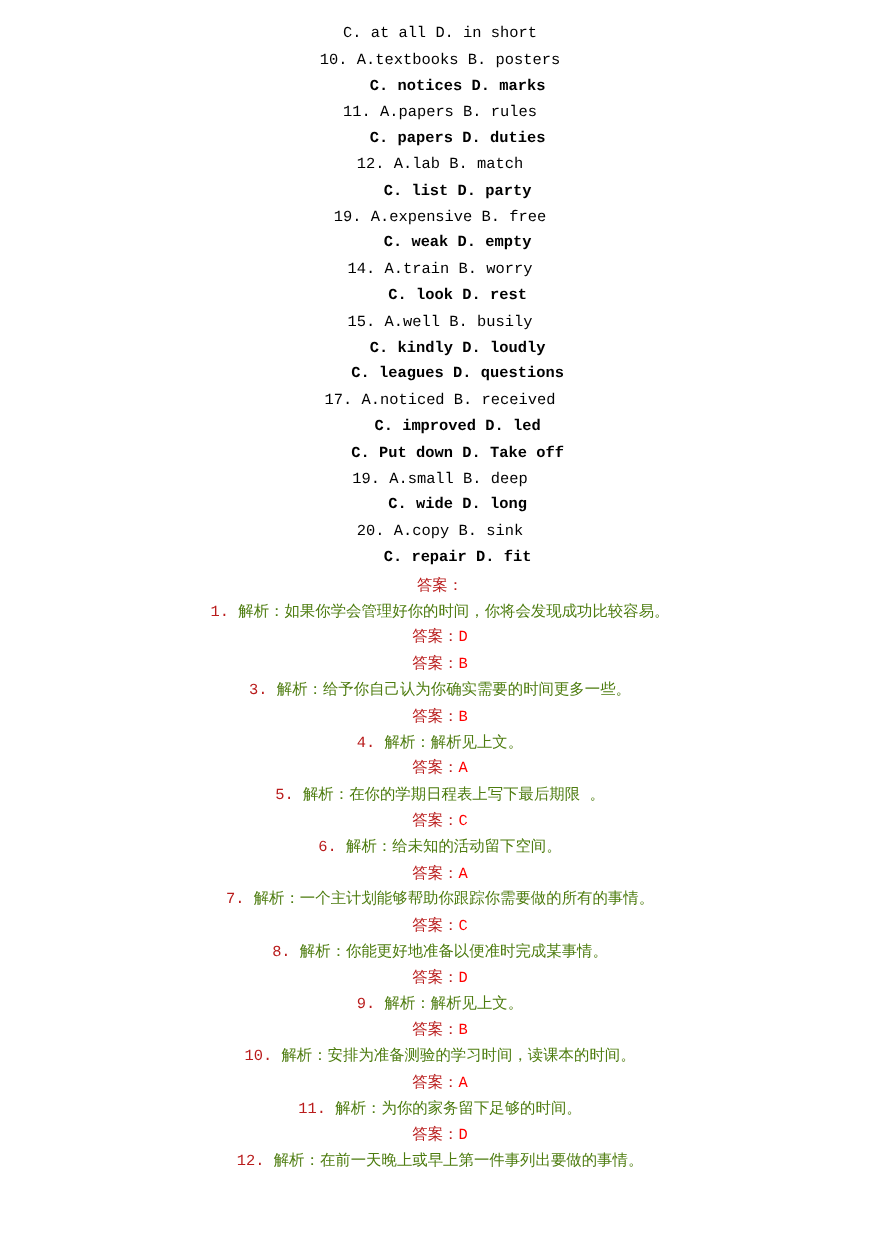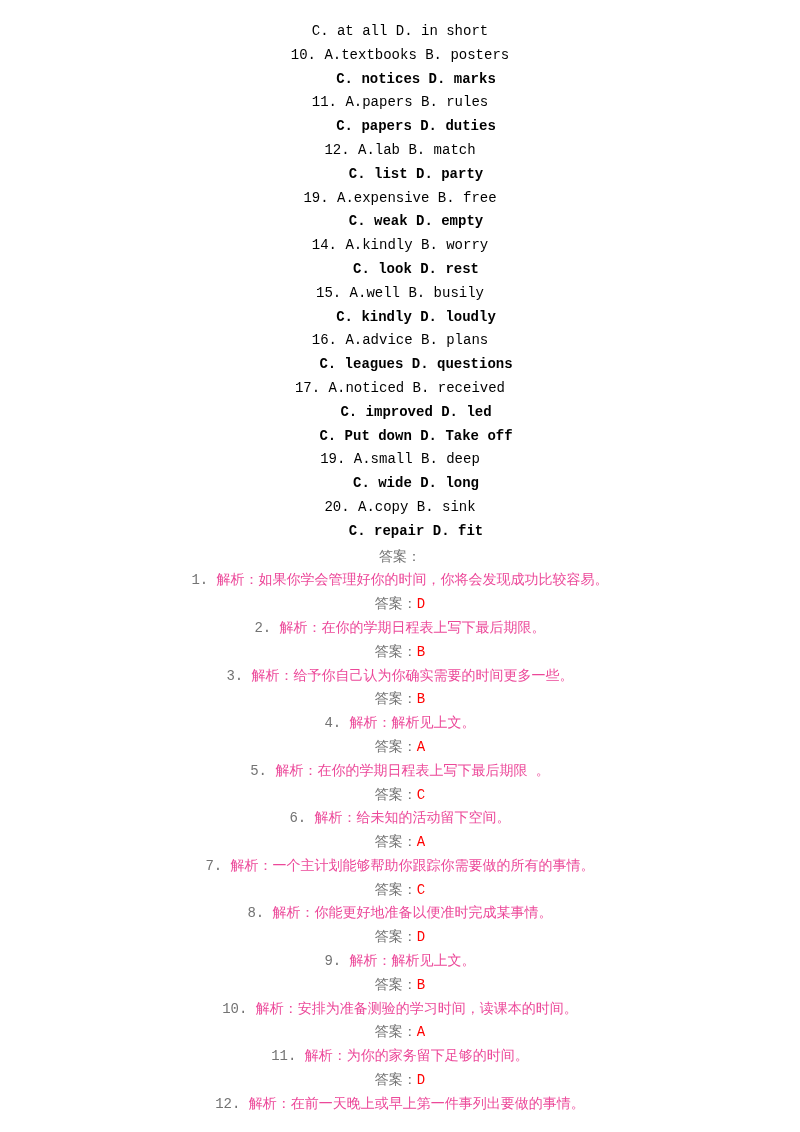--- a/index.html
+++ b/index.html
@@ -9,26 +9,26 @@
     }
     body {
       background: #ffffff;
       font-family: 'Courier New', Courier, monospace;
       font-size: 14px;
       color: #000000;
       padding: 20px 60px;
       line-height: 1.7;
     }
     .answer-label {
-      color: #737373;
+      color: #b91c1c;
       font-family: 'Courier New', Courier, monospace;
       font-size: 14px;
     }
     .answer-text {
-      color: #ec4899;
+      color: #4d7c0f;
       font-family: 'Courier New', Courier, monospace;
       font-size: 14px;
     }
     .answer-value {
       color: #ff0000;
       font-family: 'Courier New', Courier, monospace;
       font-size: 14px;
     }
     .indent {
       padding-left: 32px;
@@ -71,36 +71,33 @@
   </div>
 
   <div class="line">
     <span>19. </span><span>A.expensive  B. free</span>
   </div>
   <div class="line indent">
     <span>C. weak    D. empty</span>
   </div>
 
   <div class="line">
-    <span>14. </span><span>A.kindly  B. worry</span>
+    <span>14. </span><span>A.train  B. worry</span>
   </div>
   <div class="line indent">
     <span>C. look  D. rest</span>
   </div>
 
   <div class="line">
     <span>15. </span><span>A.well       B. busily</span>
   </div>
   <div class="line indent">
     <span>C. kindly    D. loudly</span>
   </div>
 
-  <div class="line">
-    <span>16. </span><span>A.advice     B. plans</span>
-  </div>
   <div class="line indent">
     <span>C. leagues  D. questions</span>
   </div>
 
   <div class="line">
     <span>17. </span><span>A.noticed       B. received</span>
   </div>
   <div class="line indent">
     <span>C. improved  D. led</span>
   </div>
@@ -128,23 +125,20 @@
   </div>
 
   <div class="line">
     <span class="answer-label">1. </span><span class="answer-text">解析：</span><span class="answer-text">如果你学会管理好你的时间，你将会发现成功比较容易。</span>
   </div>
   <div class="line">
     <span class="answer-label">答案：</span><span class="answer-value">D</span>
   </div>
 
   <div class="line">
-    <span class="answer-label">2. </span><span class="answer-text">解析：</span><span class="answer-text">在你的学期日程表上写下最后期限。</span>
-  </div>
-  <div class="line">
     <span class="answer-label">答案：</span><span class="answer-value">B</span>
   </div>
 
   <div class="line">
     <span class="answer-label">3. </span><span class="answer-text">解析：</span><span class="answer-text">给予你自己认为你确实需要的时间更多一些。</span>
   </div>
   <div class="line">
     <span class="answer-label">答案：</span><span class="answer-value">B</span>
   </div>
 

